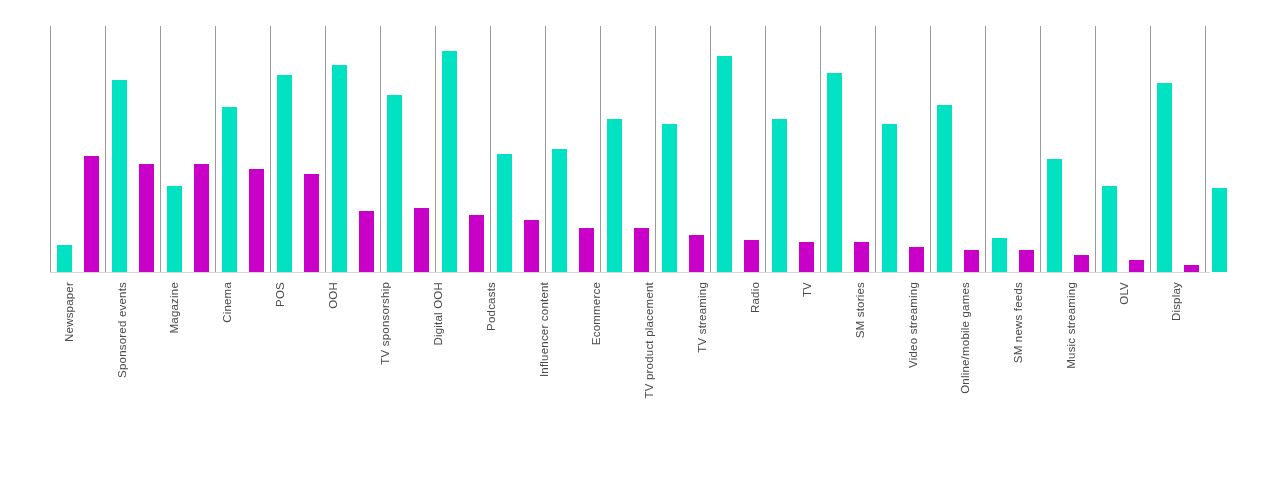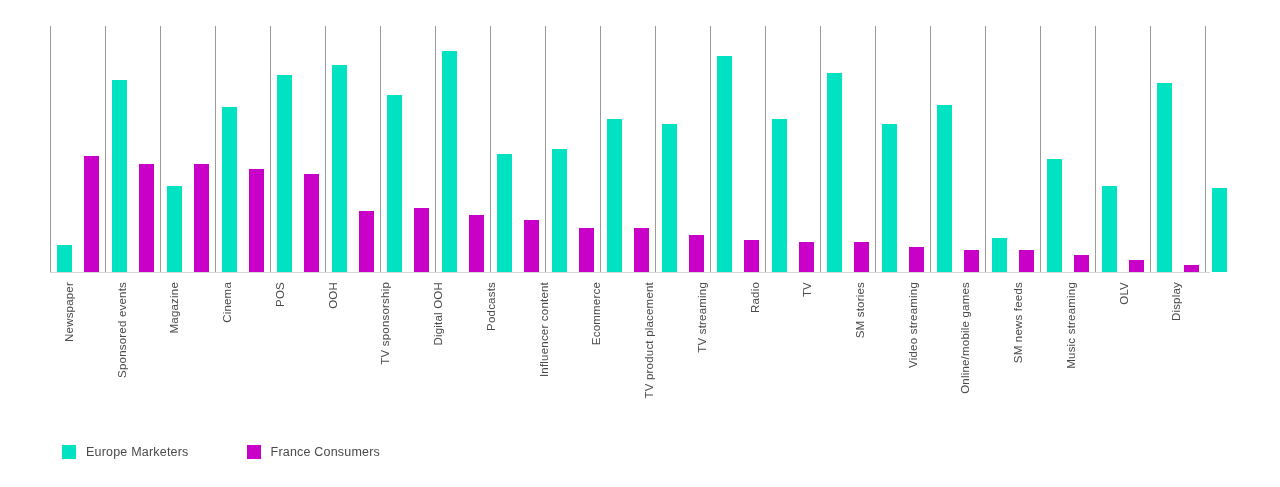--- a/index.html
+++ b/index.html
@@ -376,24 +376,14 @@
         <div class="xlabel">Music streaming</div>
       </div>
       <div class="xlabel-cell">
         <div class="xlabel">OLV</div>
       </div>
       <div class="xlabel-cell">
         <div class="xlabel">Display</div>
       </div>
     </div>
 
-  <div class="legend" id="legend">
-      <div class="legend-item">
-        <span class="legend-swatch" style="background: rgb(0, 226, 193);"></span>
-        <span class="legend-label">Europe Marketers</span>
-      </div>
-      <div class="legend-item">
-        <span class="legend-swatch" style="background: rgb(200, 0, 200);"></span>
-        <span class="legend-label">France Consumers</span>
-      </div>
-    </div>
 
 </div>
 
 </body></html>

